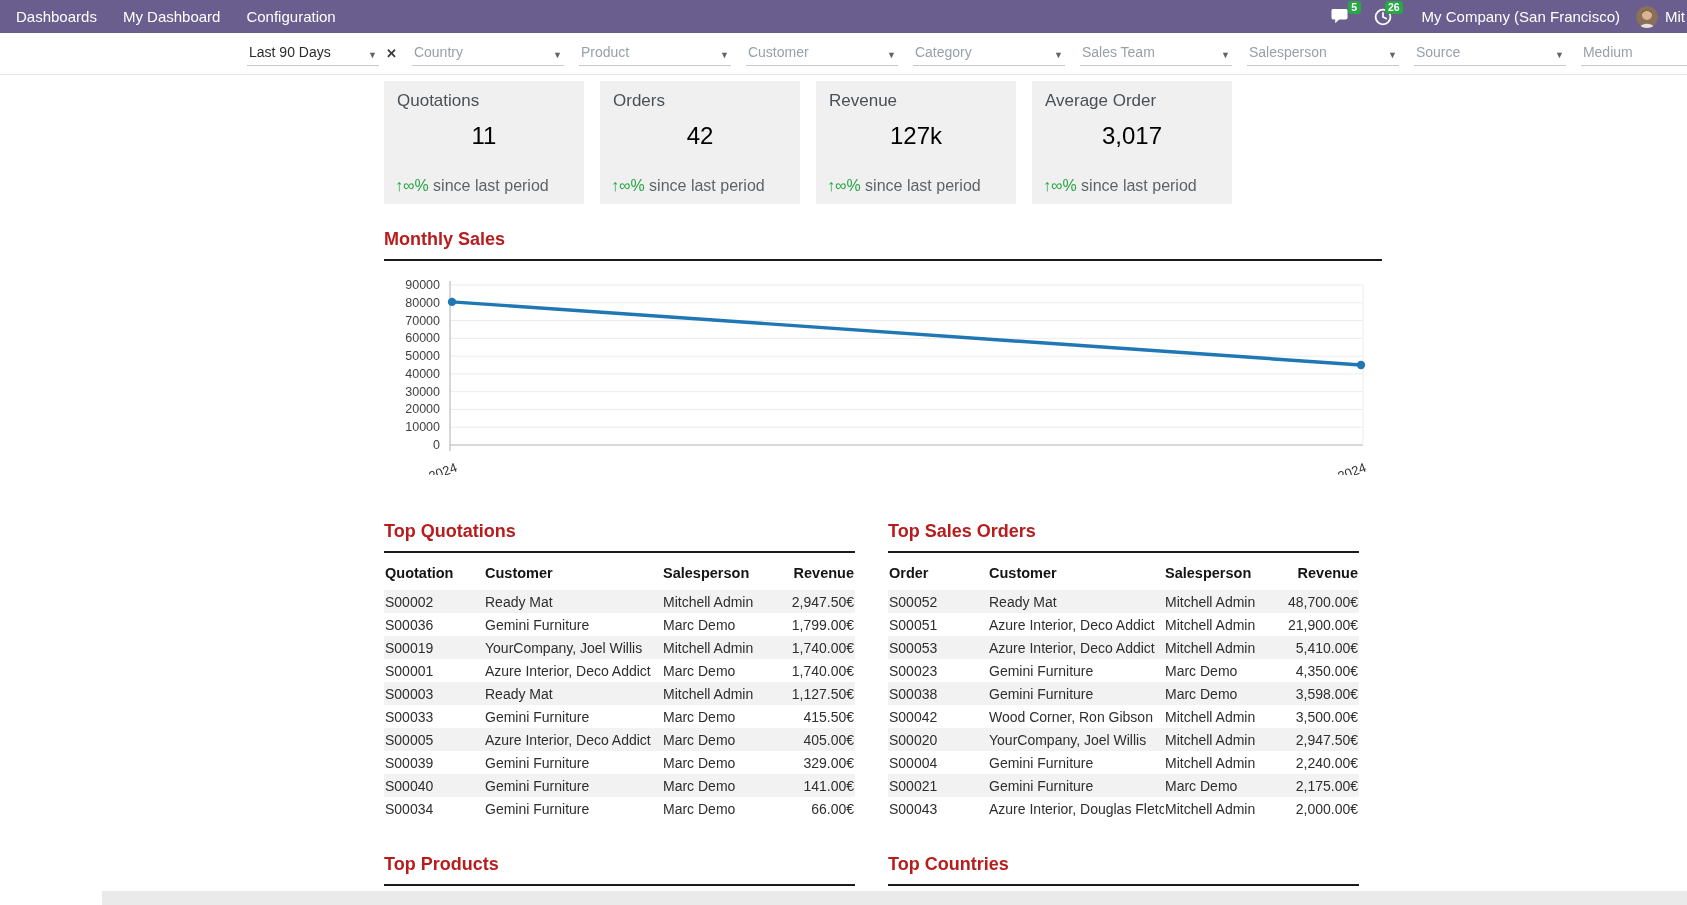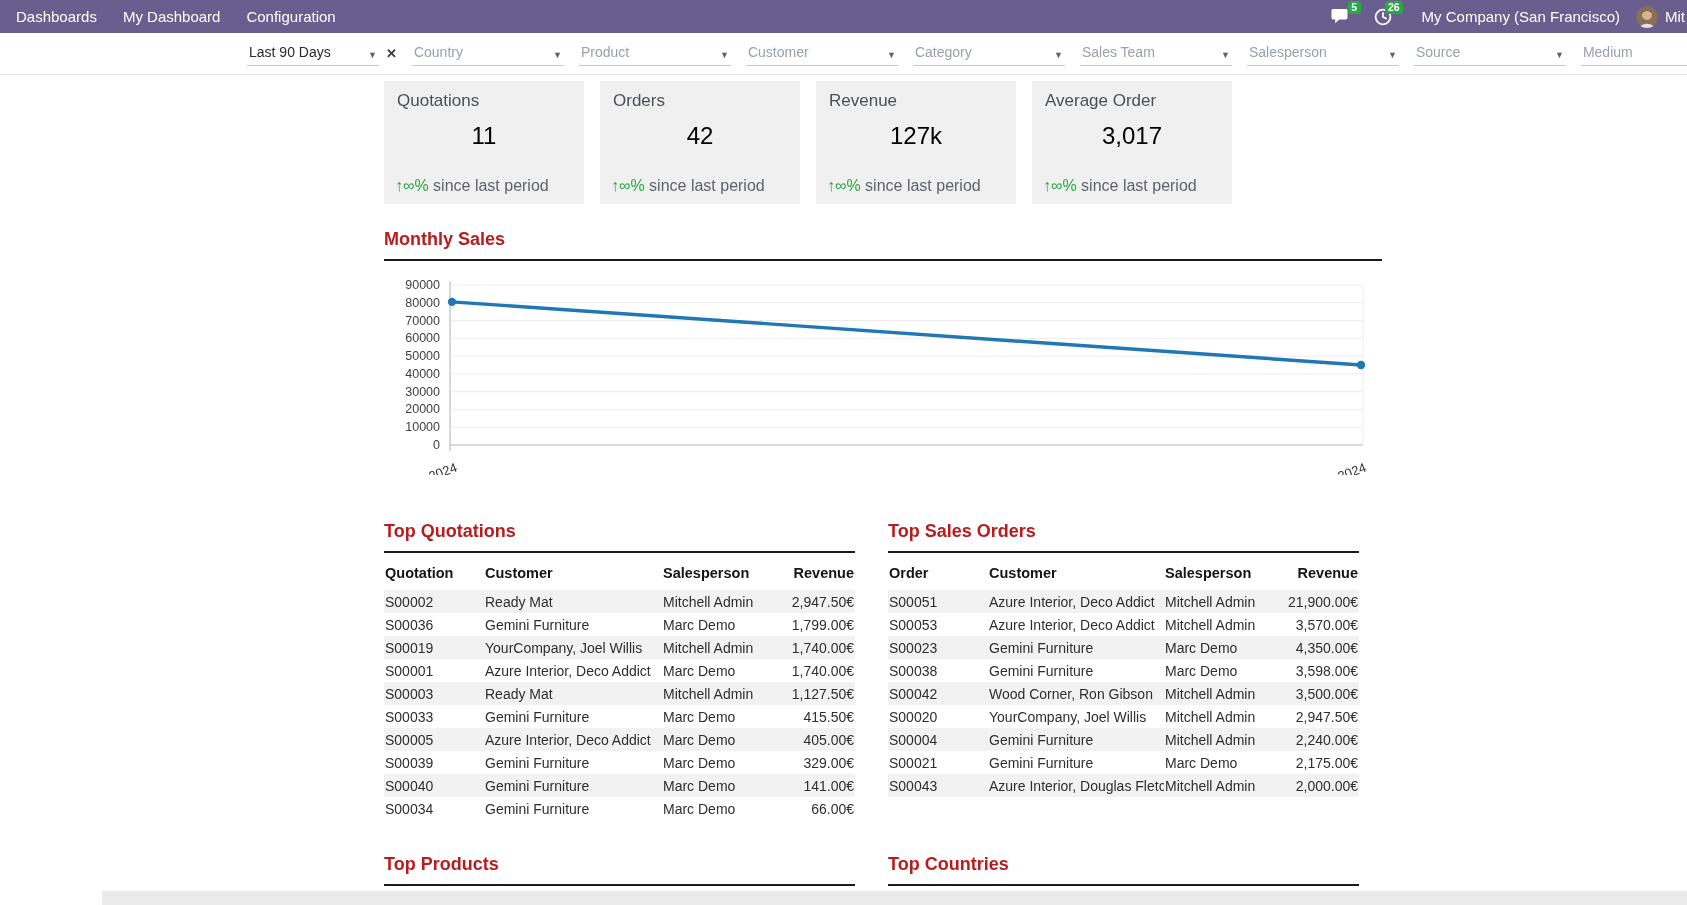--- a/index.html
+++ b/index.html
@@ -311,30 +311,36 @@
           <thead>
             <tr>
               <th>Order</th>
               <th>Customer</th>
               <th>Salesperson</th>
               <th class="num">Revenue</th>
             </tr>
           </thead>
           <tbody>
             <tr>
+              <td class="link">S00052</td>
+              <td>Ready Mat</td>
+              <td>Mitchell Admin</td>
+              <td class="num">48,700.00€</td>
+            </tr>
+            <tr>
               <td class="link">S00051</td>
               <td>Azure Interior, Deco Addict</td>
               <td>Mitchell Admin</td>
               <td class="num">21,900.00€</td>
             </tr>
             <tr>
               <td class="link">S00053</td>
               <td>Azure Interior, Deco Addict</td>
               <td>Mitchell Admin</td>
-              <td class="num">3,570.00€</td>
+              <td class="num">5,410.00€</td>
             </tr>
             <tr>
               <td class="link">S00023</td>
               <td>Gemini Furniture</td>
               <td>Marc Demo</td>
               <td class="num">4,350.00€</td>
             </tr>
             <tr>
               <td class="link">S00038</td>
               <td>Gemini Furniture</td>

